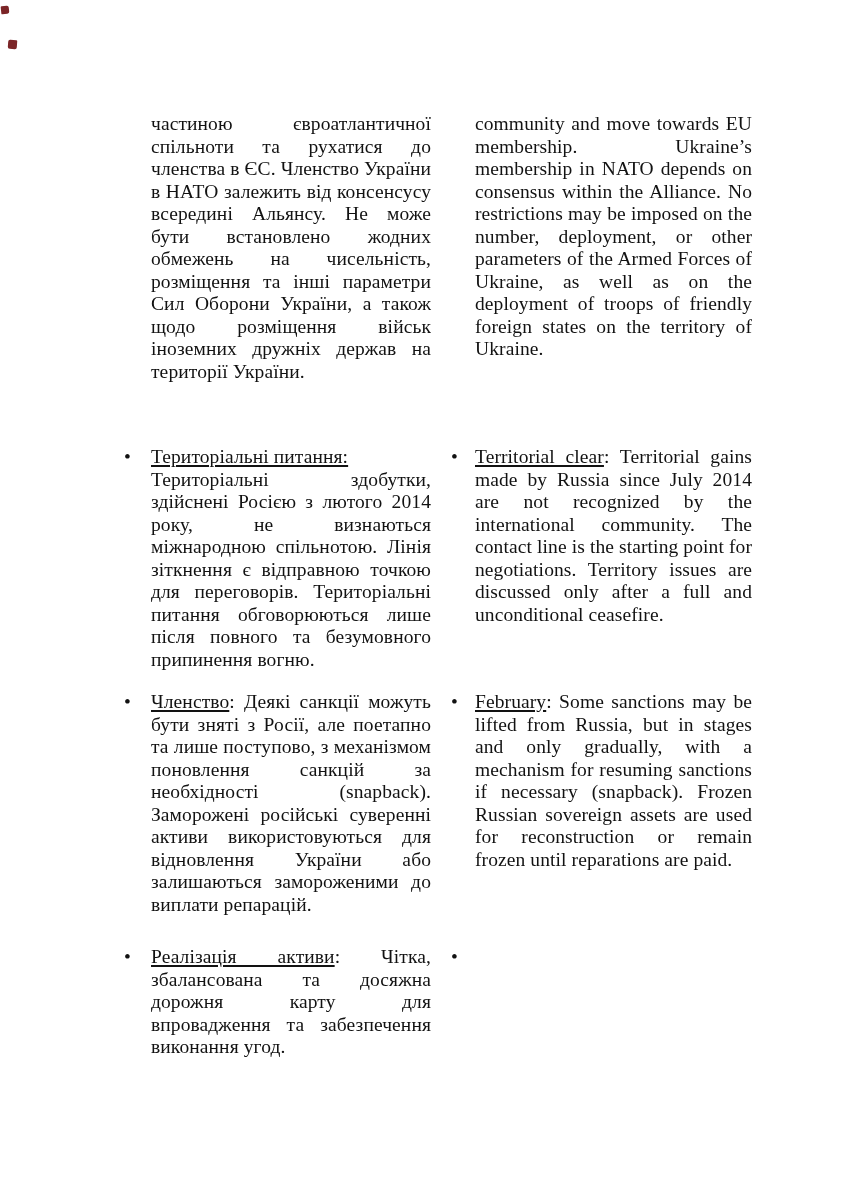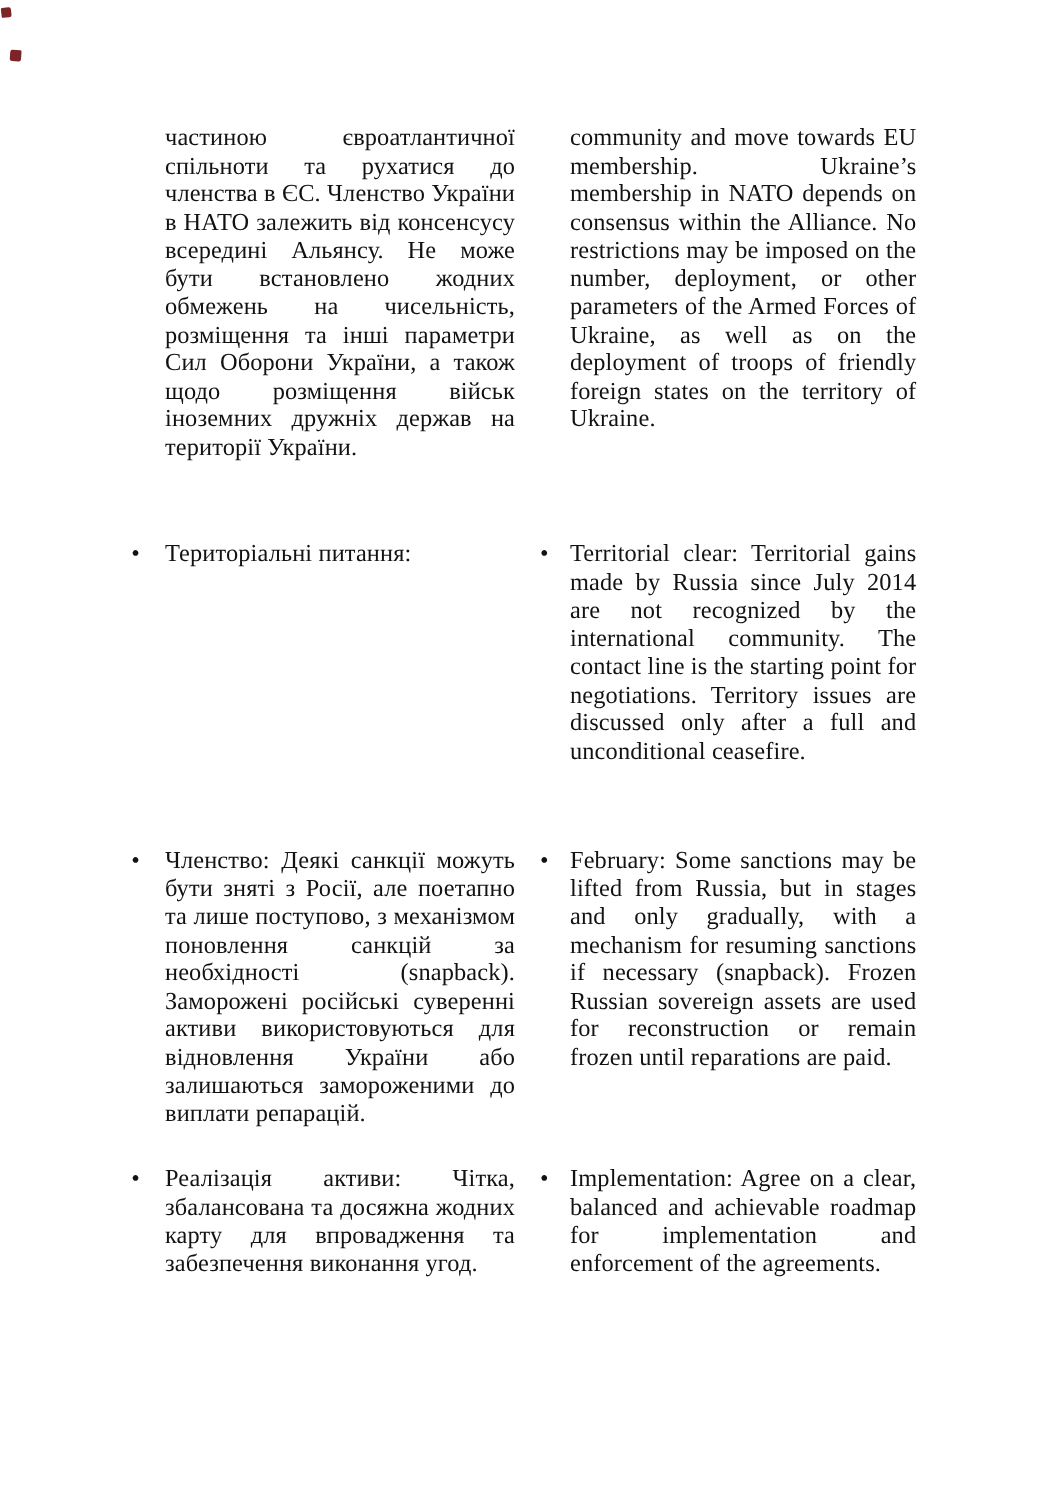--- a/index.html
+++ b/index.html
@@ -23,23 +23,24 @@
   
   .mark {
     position: absolute;
     background: #7b2527;
   }
   .mark-a { left: 1px; top: 6px;  width: 8px; height: 8px; border-radius: 1px 2px 2px 1px; transform: rotate(-6deg); }
   .mark-b { left: 8px; top: 40px; width: 9px; height: 9px; border-radius: 2px 1px 2px 2px; transform: rotate(4deg); }
 
   .row {
     position: absolute;
-    left: 105px;
+    left: 124px;
     width: 628px;
     display: flex;
+    margin-top: 13px;
   }
   .row-1 { top: 100px; }
   .row-2 { top: 433px; }
   .row-3 { top: 678px; }
   .row-4 { top: 933px; }
 
   .cell { display: flex; align-items: flex-start; }
   .cell.l { width: 307px; }
   .cell.r { width: 301px; margin-left: 20px; }
 
@@ -53,20 +54,21 @@
 
   .text {
     flex: 1 1 auto;
     margin: 0;
     font-size: 19.5px;
     line-height: 22.5px;
     text-align: justify;
     letter-spacing: 0.1px;
   }
   .label {
+    text-decoration: underline;
     text-decoration-thickness: 1.5px;
     text-underline-offset: 2px;
   }
   .label.own-line { display: block; }
 </style>
 </head>
 <body>
 
 <div class="page">
 
@@ -80,21 +82,21 @@
     </div>
     <div class="cell r">
       <span class="bullet"></span>
       <p class="text"><span>community and move towards EU membership. Ukraine’s membership in NATO depends on consensus within the Alliance. No restrictions may be imposed on the number, deployment, or other parameters of the Armed Forces of Ukraine, as well as on the deployment of troops of friendly foreign states on the territory of Ukraine.</span></p>
     </div>
   </section>
 
   <section class="row row-2">
     <div class="cell l">
       <span class="bullet">•</span>
-      <p class="text"><span class="label own-line">Територіальні питання:</span></p>
+      <p class="text"><span class="label own-line">Територіальні питання:</span><span>Територіальні здобутки, здійснені Росією з лютого 2014 року, не визнаються міжнародною спільнотою. Лінія зіткнення є відправною точкою для переговорів. Територіальні питання обговорюються лише після повного та безумовного припинення вогню.</span></p>
     </div>
     <div class="cell r">
       <span class="bullet">•</span>
       <p class="text"><span class="label">Territorial clear</span><span>: Territorial gains made by Russia since July 2014 are not recognized by the international community. The contact line is the starting point for negotiations. Territory issues are discussed only after a full and unconditional ceasefire.</span></p>
     </div>
   </section>
 
   <section class="row row-3">
     <div class="cell l">
       <span class="bullet">•</span>
@@ -102,21 +104,20 @@
     </div>
     <div class="cell r">
       <span class="bullet">•</span>
       <p class="text"><span class="label">February</span><span>: Some sanctions may be lifted from Russia, but in stages and only gradually, with a mechanism for resuming sanctions if necessary (snapback). Frozen Russian sovereign assets are used for reconstruction or remain frozen until reparations are paid.</span></p>
     </div>
   </section>
 
   <section class="row row-4">
     <div class="cell l">
       <span class="bullet">•</span>
-      <p class="text"><span class="label">Реалізація активи</span><span>: Чітка, збалансована та досяжна жодних карту для впровадження та забезпечення виконання угод.</span></p>
+      <p class="text"><span class="label">Реалізація активи</span><span>: Чітка, збалансована та досяжна дорожня карту для впровадження та забезпечення виконання угод.</span></p>
     </div>
     <div class="cell r">
       <span class="bullet">•</span>
-      <p class="text"><span class="label">Implementation</span><span>: Agree on a clear, balanced and achievable roadmap for implementation and enforcement of the agreements.</span></p>
     </div>
   </section>
 
 </div>
 
 </body></html>

